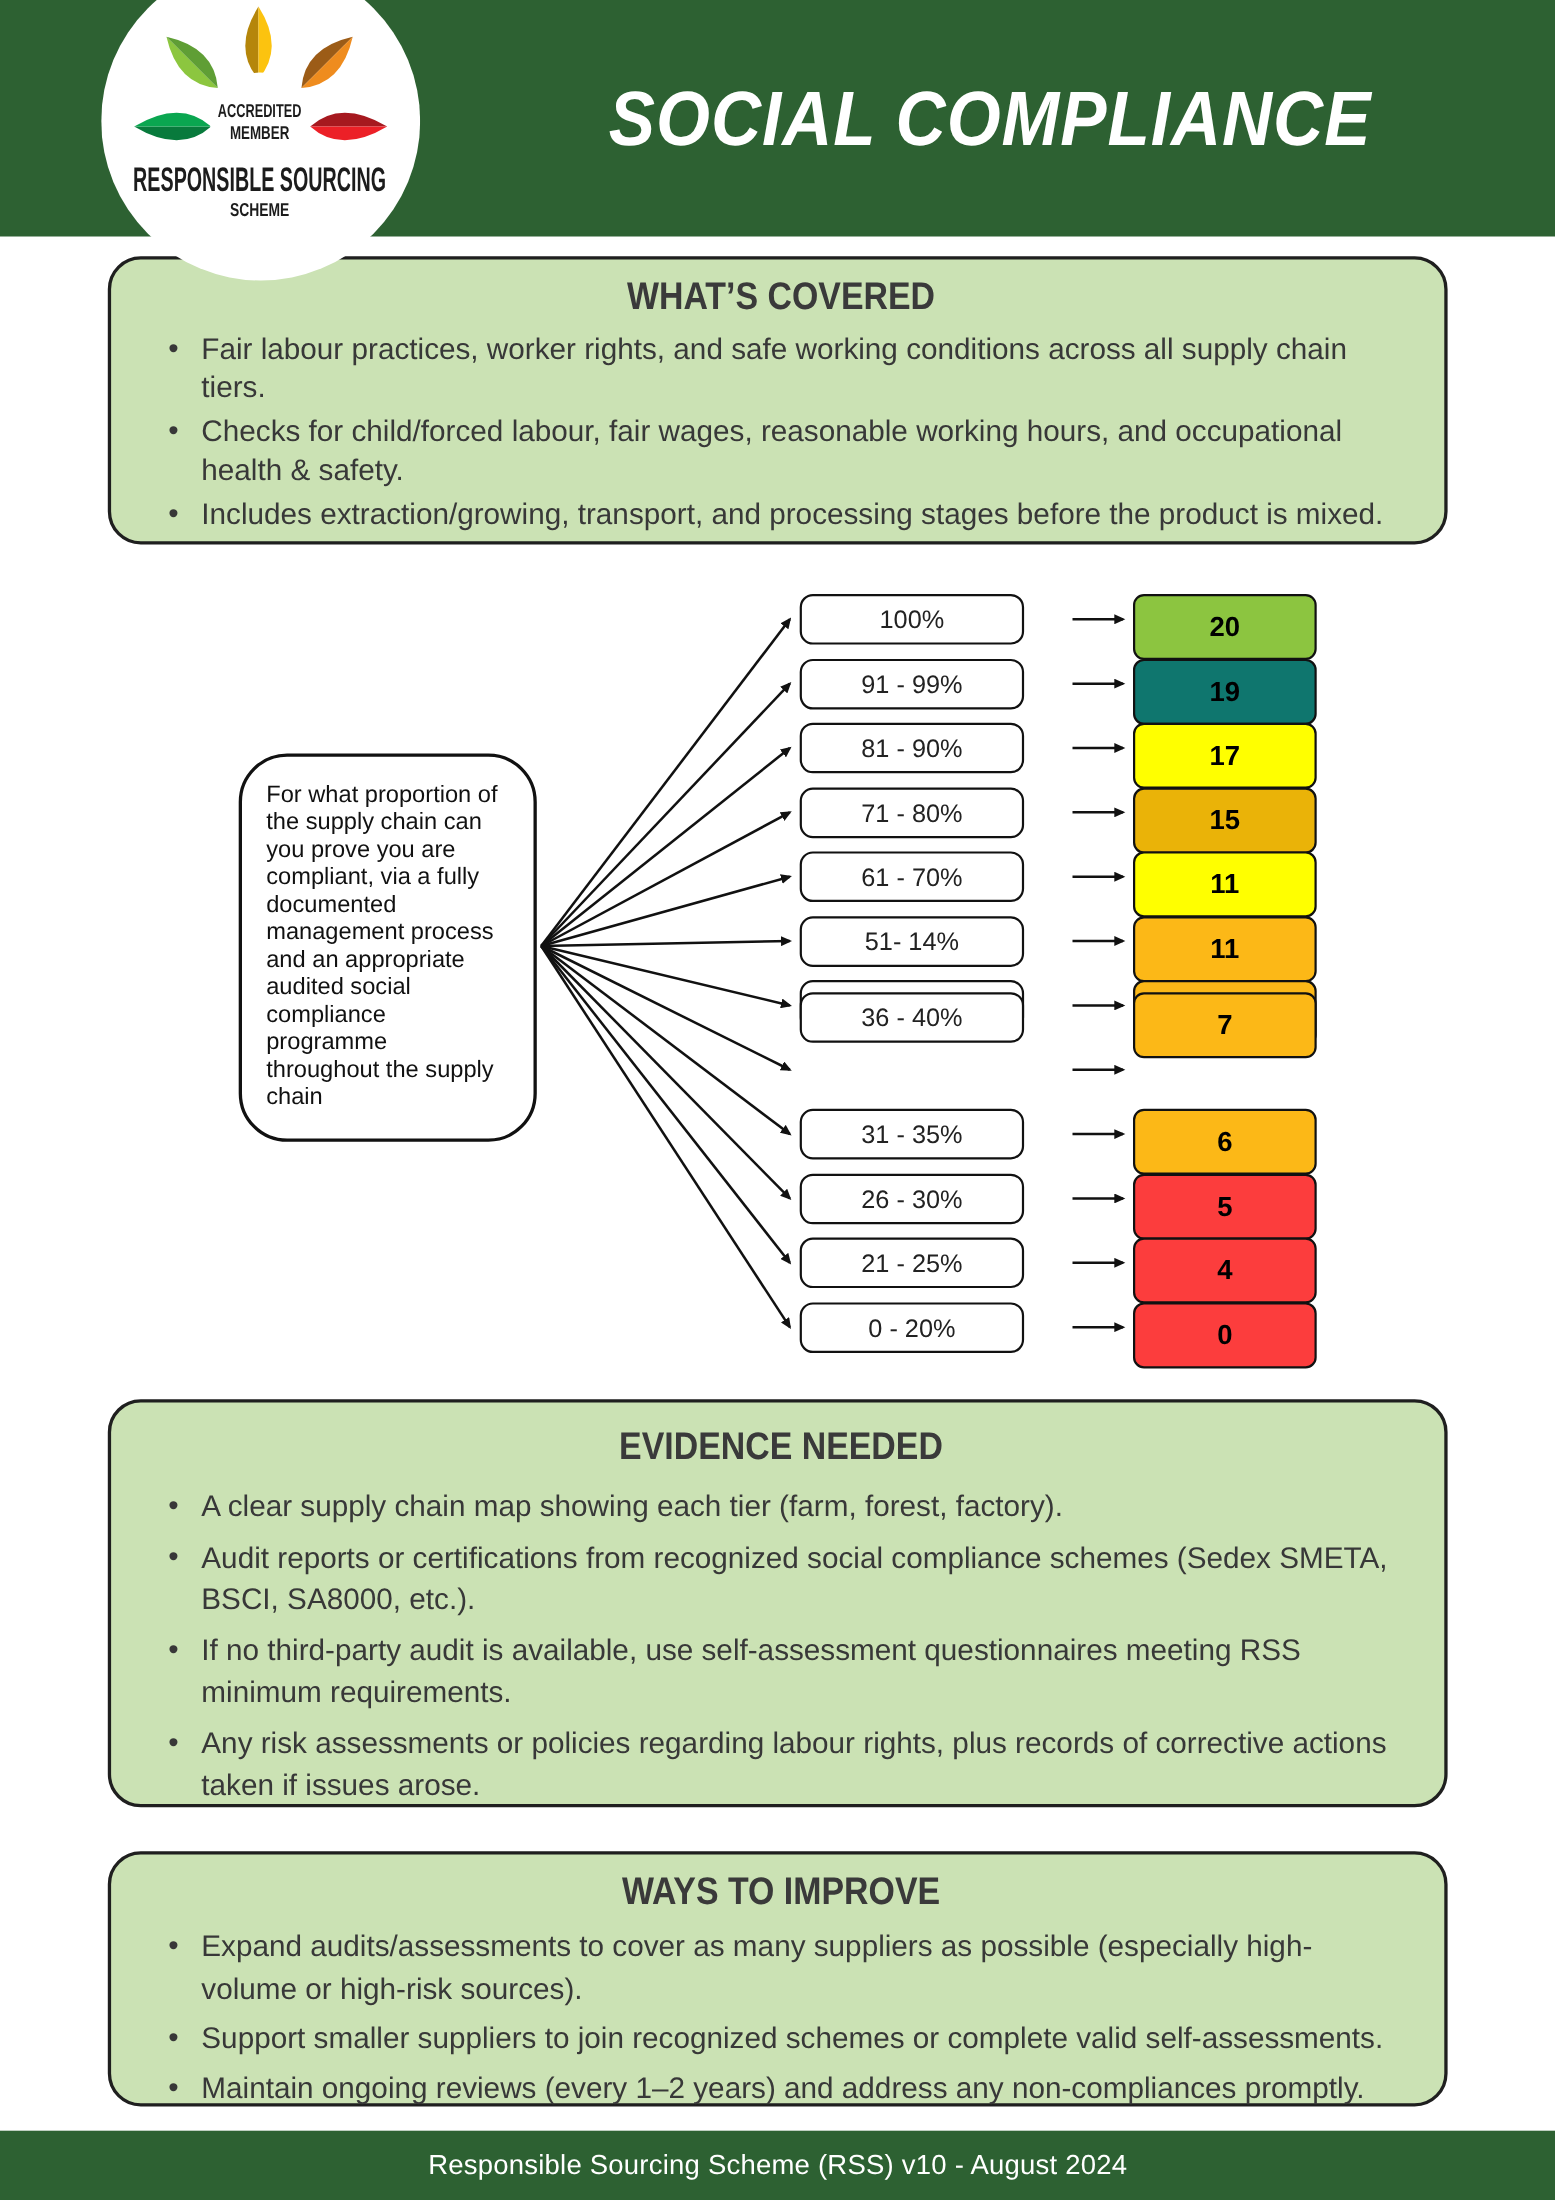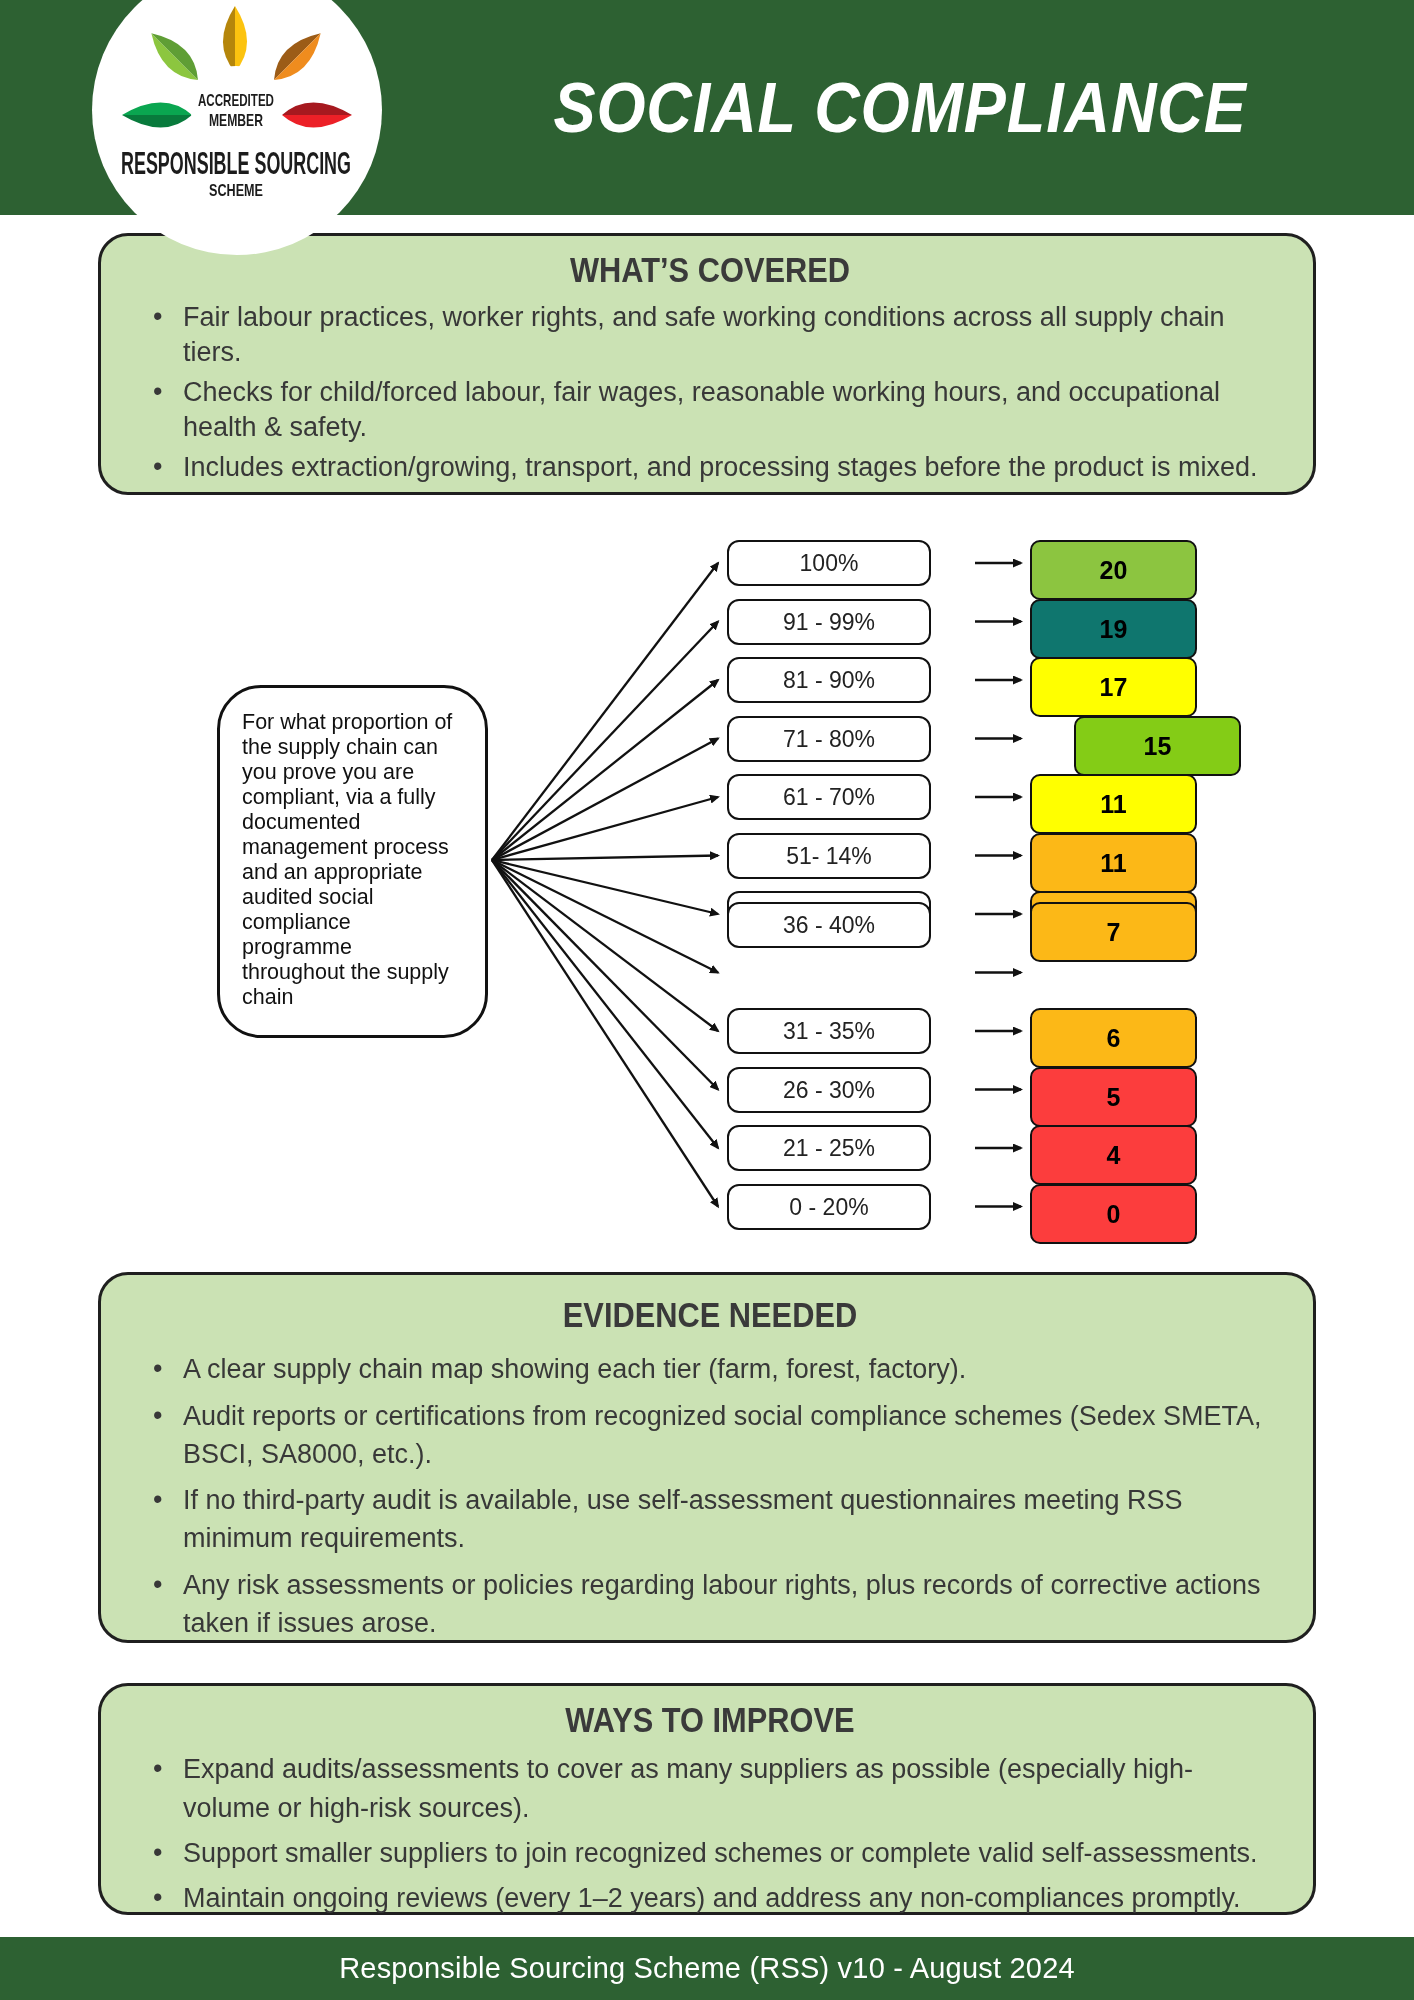--- a/index.html
+++ b/index.html
@@ -3,21 +3,21 @@
 <meta charset="utf-8">
 <style>
   * { margin:0; padding:0; box-sizing:border-box; }
   html,body { width:1414px; height:2000px; background:#ffffff; font-family:"Liberation Sans", sans-serif; }
   .page { position:relative; width:1414px; height:2000px; overflow:hidden; background:#fff; }
 
   
   .header-bar { position:absolute; left:0; top:0; width:1414px; height:215px; background:#2d6132; }
   .footer-bar { position:absolute; left:0; top:1937px; width:1414px; height:63px; background:#2d6132;
                 display:flex; align-items:center; justify-content:center; }
-  .footer-bar .ftxt { color:#ffffff; font-size:29px; letter-spacing:0.2px; }
+  .footer-bar .ftxt { color:#ffffff; font-size:25px; letter-spacing:0.2px; }
 
   .page-title-wrap { position:absolute; left:430px; top:0; width:940px; height:215px;
                      display:flex; align-items:center; justify-content:center; }
   .page-title { color:#ffffff; font-size:70px; font-weight:700; font-style:italic;
                 letter-spacing:1px; transform:scaleX(0.9); white-space:nowrap; }
 
   
   .logo-svg { position:absolute; left:92px; top:0; z-index:5; pointer-events:none; }
 
   
@@ -159,21 +159,21 @@
   <div class="prow" style="top:599px">
     <div class="pct-box">91 - 99%</div>
     <div class="score-box" style="background: #0f766e;">19</div>
   </div>
   <div class="prow" style="top:657px">
     <div class="pct-box">81 - 90%</div>
     <div class="score-box" style="background: rgb(255, 255, 0);">17</div>
   </div>
   <div class="prow" style="top:716px">
     <div class="pct-box">71 - 80%</div>
-    <div class="score-box" style="background: #84cc16; margin-left: 44px;">15</div>
+    <div class="score-box" style="background: #eab308;">15</div>
   </div>
   <div class="prow" style="top:774px">
     <div class="pct-box">61 - 70%</div>
     <div class="score-box" style="background: rgb(255, 255, 0);">11</div>
   </div>
   <div class="prow" style="top:833px">
     <div class="pct-box">51- 14%</div>
     <div class="score-box" style="background: rgb(252, 184, 23);">11</div>
   </div>
   <div class="prow" style="top:891px">

